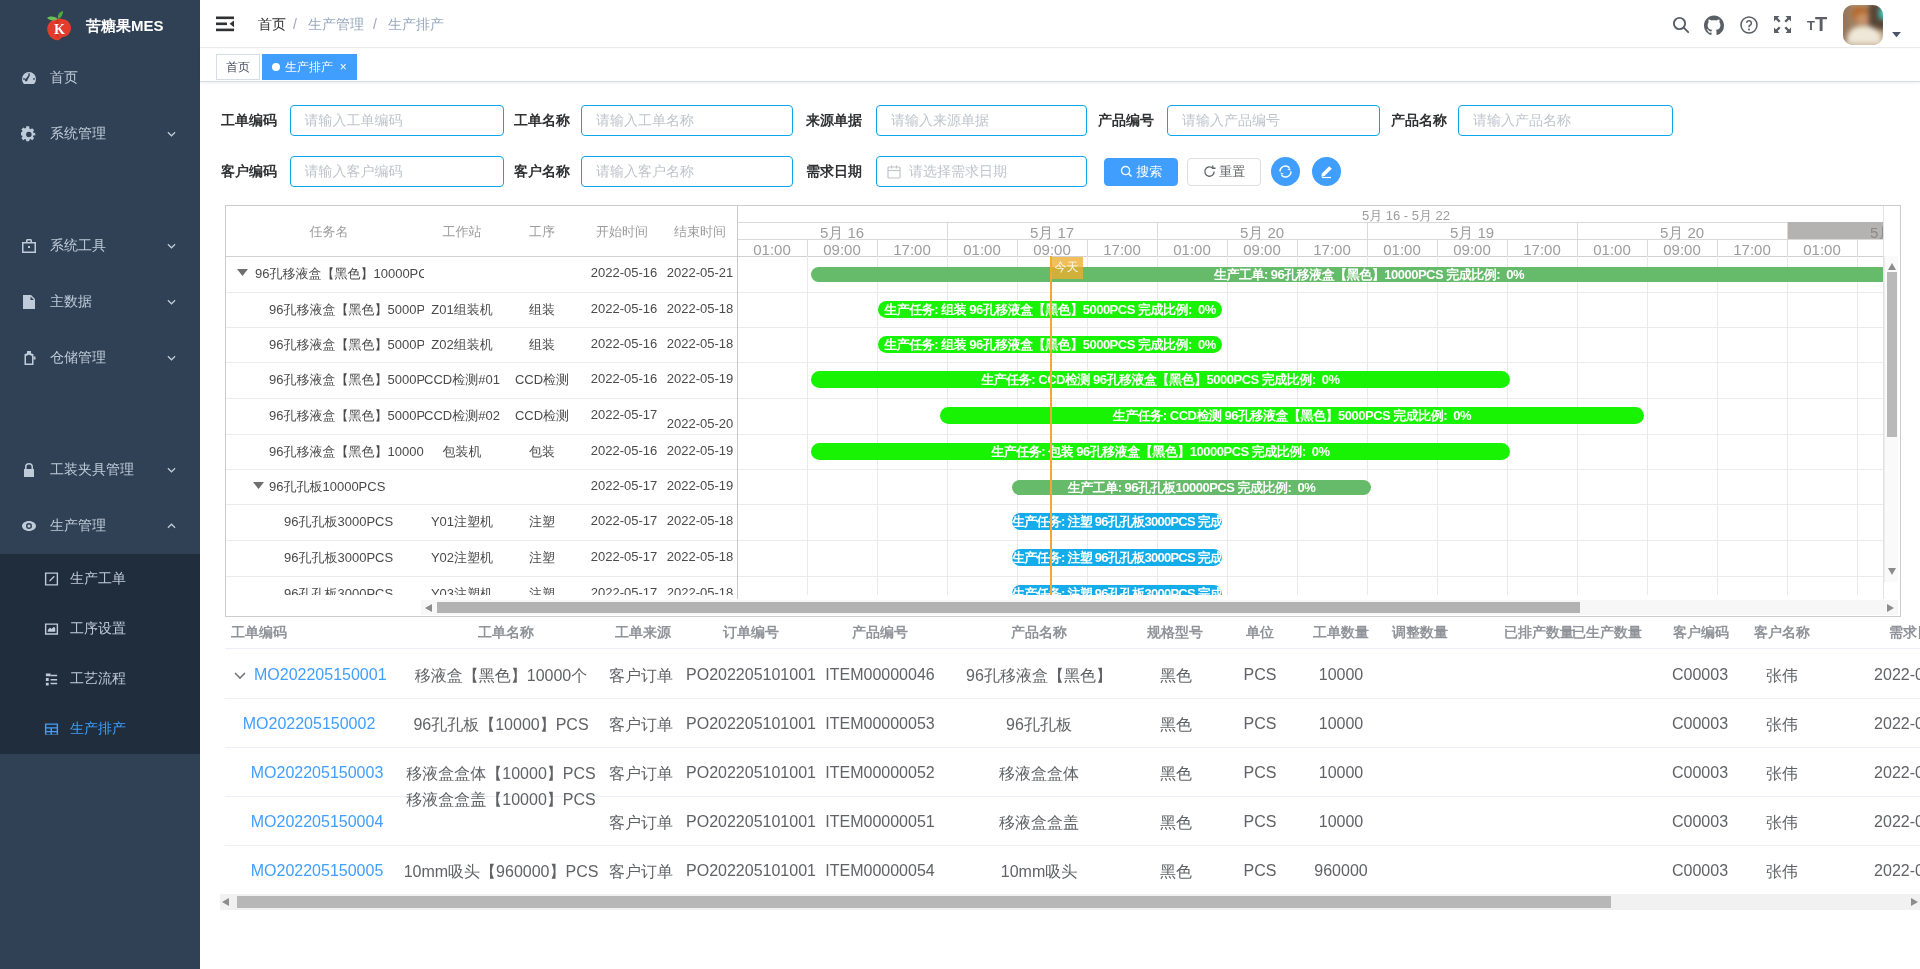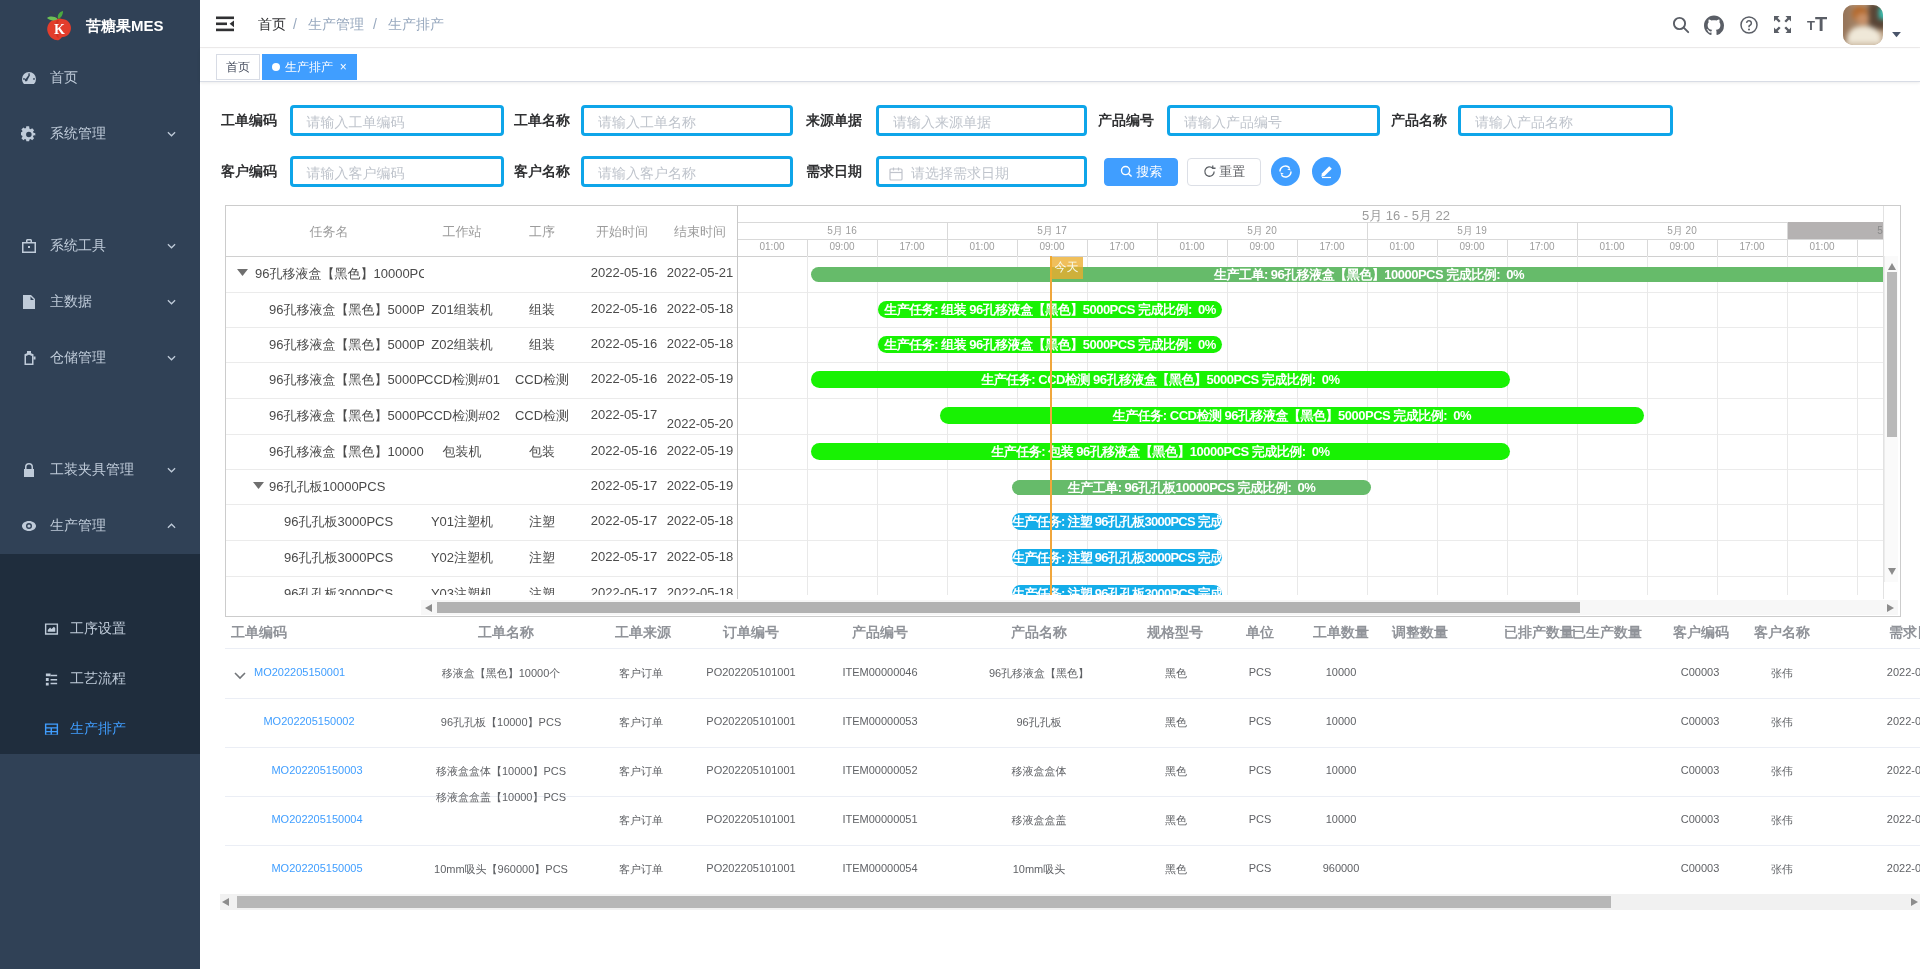--- a/index.html
+++ b/index.html
@@ -22,40 +22,40 @@
   
   #navbar { position:absolute; left:200px; top:0; width:1720px; height:48px; background:#fff; border-bottom:1px solid #eceaea; }
   .bc { position:absolute; top:0; height:48px; line-height:48px; font-size:14px; }
   
   #tags { position:absolute; left:200px; top:49px; width:1720px; height:33px; background:#fff; border-bottom:1px solid #d8dce5; box-shadow:0 1px 3px 0 rgba(0,0,0,.08); }
   .tag { position:absolute; top:5px; height:26px; line-height:24px; font-size:12px; border:1px solid #d8dce5; background:#fff; color:#495060; padding:0 9px; }
   .tag.on { background:#409eff; color:#fff; border-color:#409eff; }
   .tag.on .dot { display:inline-block; width:8px; height:8px; border-radius:50%; background:#fff; margin-right:5px; position:relative; top:0px; }
   
   .flabel { position:absolute; font-size:14px; font-weight:bold; color:#303133; height:31px; line-height:31px; text-align:right; }
-  .finput { position:absolute; height:31px; border:3px solid #0ea5e9; border-radius:4px; background:#fff; font-size:14px; color:#bfc4cc; line-height:29px; padding-left:14px; }
+  .finput { position:absolute; height:31px; border:1px solid #0ea5e9; border-radius:4px; background:#fff; font-size:14px; color:#bfc4cc; line-height:29px; padding-left:14px; }
   .btn { position:absolute; height:28px; border-radius:4px; font-size:13px; text-align:center; line-height:26px; }
   .btn.primary { background:#409eff; color:#fff; border:1px solid #409eff; }
   .btn.plain { background:#fff; color:#606266; border:1px solid #dcdfe6; }
   .cbtn { position:absolute; width:29px; height:29px; border-radius:50%; background:#409eff; }
   
   #gantt { position:absolute; left:225px; top:205px; width:1676px; height:412px; border:1px solid #cccccc; background:#fff; overflow:hidden; }
   
   .g-h { position:absolute; color:#9c9c9c; font-size:13px; }
   .gline-v { position:absolute; width:1px; background:#e8e8e8; }
   .gline-h { position:absolute; height:1px; background:#ebebeb; }
-  .gcell { position:absolute; font-size:10px; color:#9c9c9c; text-align:center; }
+  .gcell { position:absolute; font-size:15px; color:#9c9c9c; text-align:center; }
   .grow-txt { position:absolute; font-size:13px; color:#4a4a4a; white-space:nowrap; }
   .bar { position:absolute; height:17px; border-radius:9px; color:#fff; font-size:13px; font-weight:bold; text-align:center; line-height:17px; white-space:nowrap; overflow:hidden; letter-spacing:-0.5px; }
   .bar.parent { background:#66bb6a; }
   .bar.green { background:#18f203; }
   .bar.blue { background:#14ade9; }
   
   .th { position:absolute; font-size:14px; font-weight:bold; color:#909399; white-space:nowrap; }
-  .td { position:absolute; font-size:11px; color:#606266; white-space:nowrap; transform:translateX(-50%); }
+  .td { position:absolute; font-size:16px; color:#606266; white-space:nowrap; transform:translateX(-50%); }
   .td.link { color:#409eff; }
   .rowline { position:absolute; left:225px; width:1695px; height:1px; background:#ebeef5; }
   
   .sb-track { position:absolute; background:#f5f5f5; }
   .sb-thumb { position:absolute; background:#b9b9b9; }
 </style>
 </head>
 <body>
 <div id="sidebar">
   <div id="logo">
@@ -126,20 +126,27 @@
     <svg class="micon" viewBox="0 0 16 16">
         <path d="M8 3c4 0 7 2.5 7 5s-3 5-7 5-7-2.5-7-5 3-5 7-5zm0 2a3 3 0 1 0 0 6 3 3 0 0 0 0-6z" fill="#bfcbd9"></path>
         <circle cx="8" cy="8" r="1.6" fill="#bfcbd9"></circle>
       </svg>
     <span class="mtxt">生产管理</span>
     <svg class="arrow" viewBox="0 0 10 10">
         <path d="M1 7 L5 3 L9 7" stroke="#bfcbd9" fill="none" stroke-width="1.4"></path>
       </svg>
   </div>
   <div id="submenu">
+    <div class="smi" style="top:0">
+      <svg class="micon" viewBox="0 0 16 16">
+          <path d="M1 1h14v14H1V1zm1.5 1.5v11h11v-11h-11z" fill="#bfcbd9"></path>
+          <path d="M10.5 4.5l1 1L7 10l-1.6.6L6 9l4.5-4.5z" fill="#bfcbd9"></path>
+        </svg>
+      <span class="mtxt">生产工单</span>
+    </div>
     <div class="smi" style="top:50px">
       <svg class="micon" viewBox="0 0 16 16">
           <path d="M1 2h14v12H1V2zm1.5 1.5v9h11v-9h-11z" fill="#bfcbd9"></path>
           <path d="M4 9l2.5-2.5L8 8l2.5-2.5L12 7v4H4V9z" fill="#bfcbd9"></path>
         </svg>
       <span class="mtxt">工序设置</span>
     </div>
     <div class="smi" style="top:100px">
       <svg class="micon" viewBox="0 0 16 16">
           <path d="M2 2h5v3H2V2zm0 5h3v3H2V7zm0 5h3v3H2v-3zm5-4h7v1.5H7V8zm0 4h7v1.5H7V12z" fill="#bfcbd9"></path>

